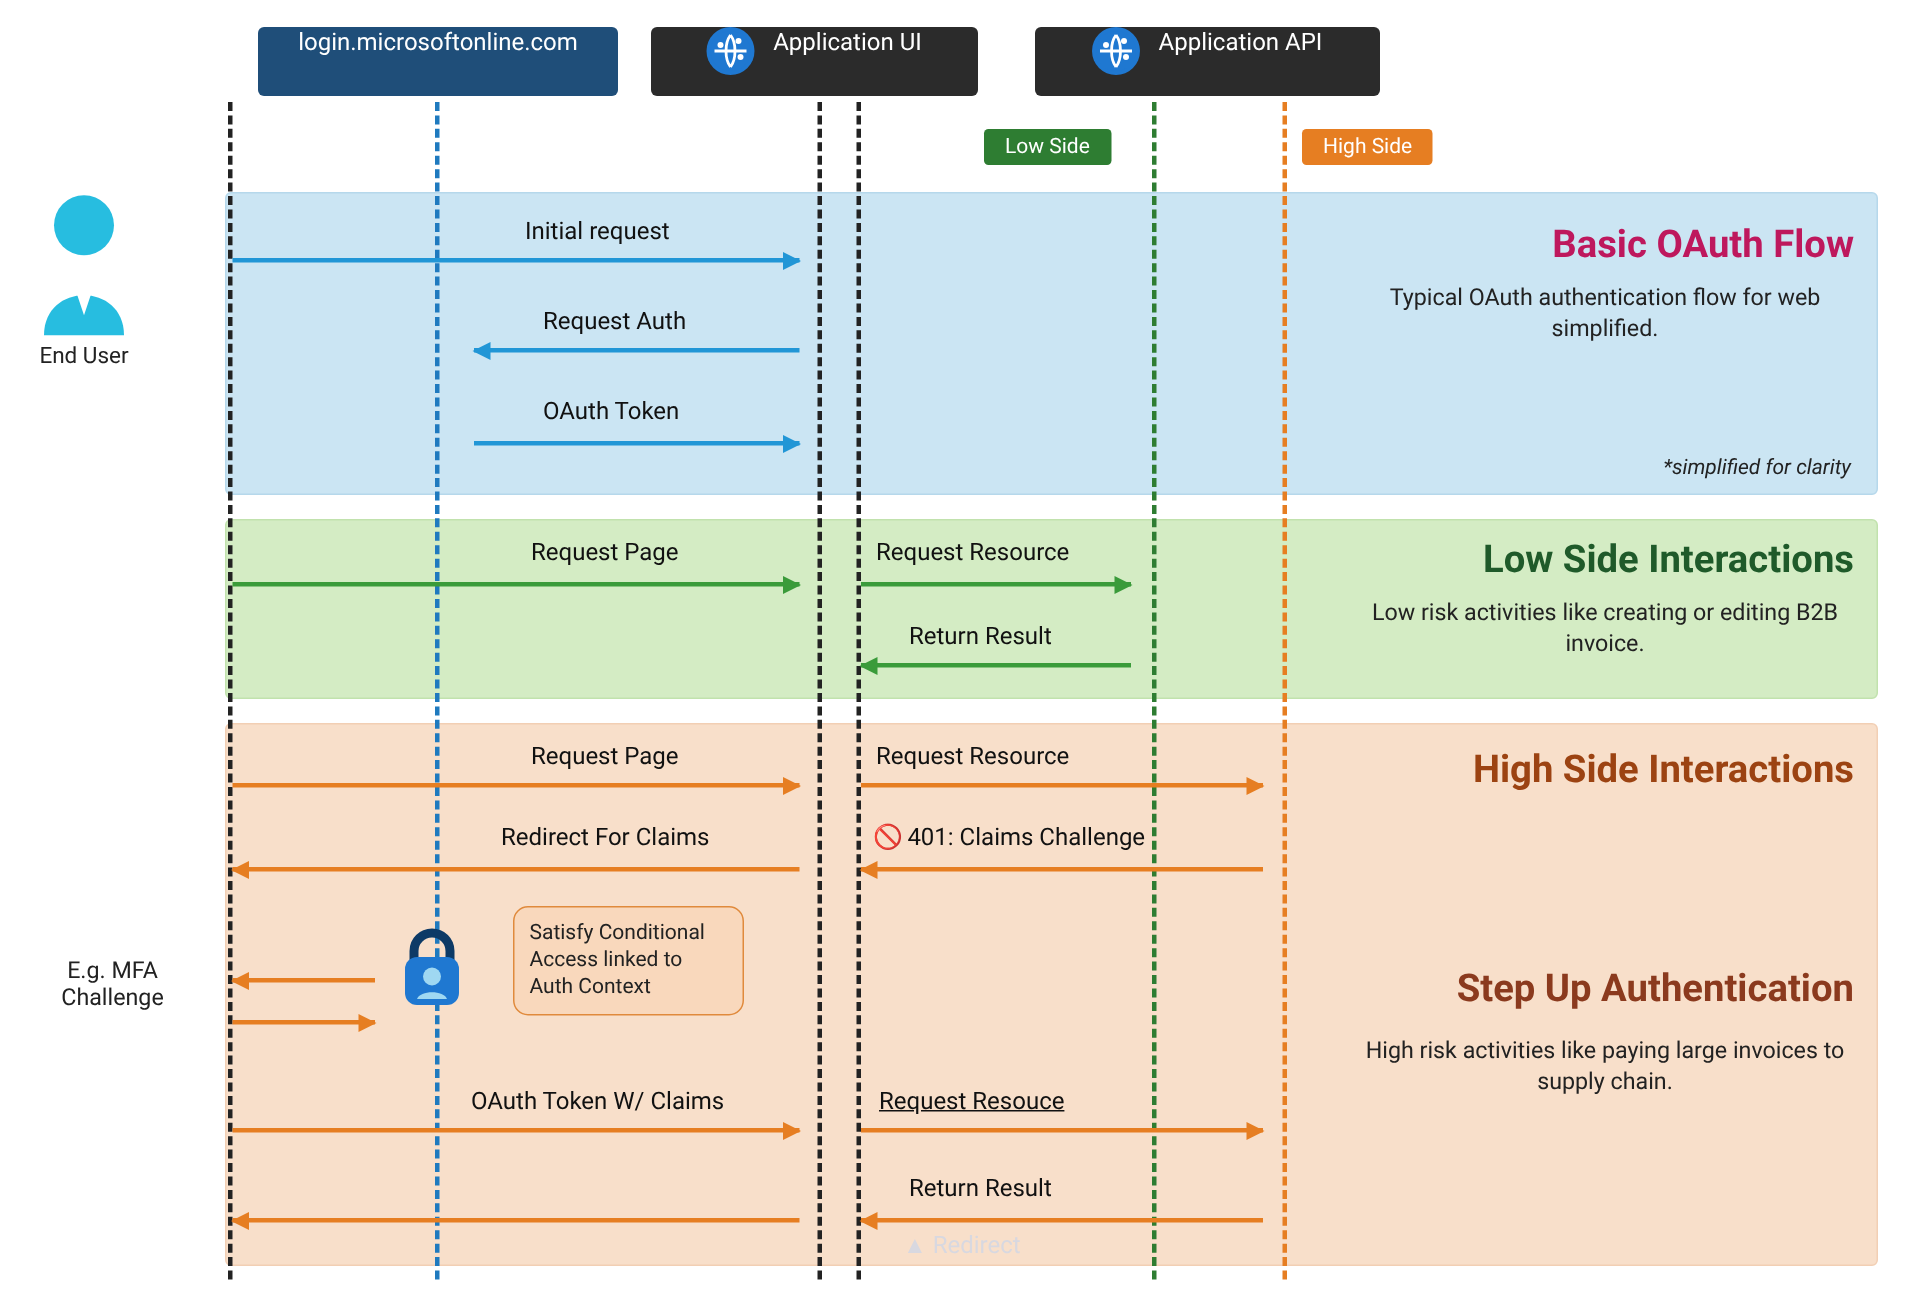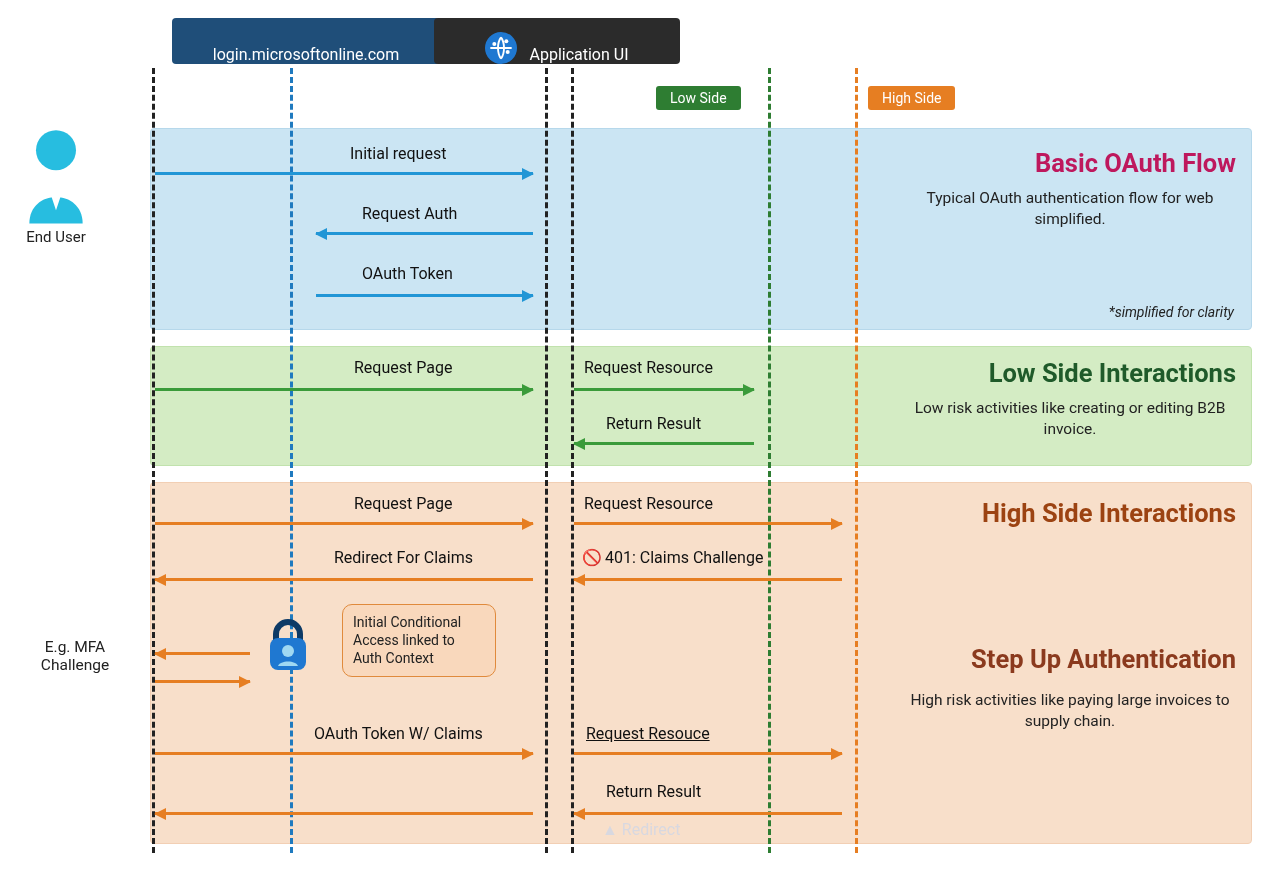--- a/index.html
+++ b/index.html
@@ -10,25 +10,25 @@
   }
   .canvas {
     position: relative;
     width: 1284px;
     height: 869px;
   }
   .header-box {
     position: absolute;
     height: 46px;
     display: flex;
-    align-items: flex-end;
+    align-items: flex-start;
     justify-content: center;
     color: #fff;
     font-size: 16px;
-    padding: 0 20px;
+    padding: 0 6px;
     border-radius: 4px;
   }
   .hdr-login { background: #1f4e79; }
   .hdr-dark  { background: #2b2b2b; }
   .hdr-dark .icon-circle {
     width: 32px; height: 32px; border-radius: 50%;
     background: #1f78d1; margin-right: 12px;
     display:flex;align-items:center;justify-content:center;
   }
   .side-badge {
@@ -135,20 +135,32 @@
       <svg viewBox="0 0 24 24">
           <circle cx="12" cy="12" r="10" fill="#1f78d1"></circle>
           <path d="M4 12h16M12 4c3 4 3 12 0 16M12 4c-3 4-3 12 0 16" stroke="#fff" stroke-width="1.4" fill="none"></path>
           <circle cx="7" cy="9" r="1.5" fill="#fff"></circle>
           <circle cx="16" cy="7" r="1.5" fill="#fff"></circle>
           <circle cx="17" cy="15" r="1.5" fill="#fff"></circle>
         </svg>
     </span>
     <span>Application UI</span>
   </div>
+  <div class="header-box hdr-dark" style="left:690px; top:18px; width:218px;">
+    <span class="icon-circle">
+      <svg viewBox="0 0 24 24">
+          <circle cx="12" cy="12" r="10" fill="#1f78d1"></circle>
+          <path d="M4 12h16M12 4c3 4 3 12 0 16M12 4c-3 4-3 12 0 16" stroke="#fff" stroke-width="1.4" fill="none"></path>
+          <circle cx="7" cy="9" r="1.5" fill="#fff"></circle>
+          <circle cx="16" cy="7" r="1.5" fill="#fff"></circle>
+          <circle cx="17" cy="15" r="1.5" fill="#fff"></circle>
+        </svg>
+    </span>
+    <span>Application API</span>
+  </div>
 
   <div class="side-badge badge-low" style="left:656px; top:86px;">Low Side</div>
   <div class="side-badge badge-high" style="left:868px; top:86px;">High Side</div>
 
   <div class="section-box sec-blue" style="left:150px; top:128px; width:1100px; height:200px;"></div>
   <div class="section-box sec-green" style="left:150px; top:346px; width:1100px; height:118px;"></div>
   <div class="section-box sec-orange" style="left:150px; top:482px; width:1100px; height:360px;"></div>
 
   <div class="lifeline ll-black" style="left:152px;"></div>
   <div class="lifeline ll-blue" style="left:290px;"></div>
@@ -213,21 +225,21 @@
   <div class="arrow right c-orange" style="left:155px; top:680px; width:95px;"></div>
 
   <div class="lock-icon" style="left:264px; top:618px;">
     <svg viewBox="0 0 48 56">
       <path d="M12 22 v-6 a12 12 0 0 1 24 0 v6" fill="none" stroke="#0d3a66" stroke-width="6"></path>
       <rect x="6" y="20" width="36" height="32" rx="8" fill="#1f78d1"></rect>
       <circle cx="24" cy="33" r="6" fill="#9fd8f2"></circle>
       <path d="M14 48 c2-6 18-6 20 0 z" fill="#9fd8f2"></path>
     </svg>
   </div>
-  <div class="callout" style="left:342px; top:604px; width:132px;">Initial Conditional Access linked to Auth Context</div>
+  <div class="callout" style="left:342px; top:604px; width:132px;">Satisfy Conditional Access linked to Auth Context</div>
 
   <div class="msg-label" style="left:314px; top:724px;">OAuth Token W/ Claims</div>
   <div class="arrow right c-orange" style="left:155px; top:752px; width:378px;"></div>
 
   <div class="msg-label" style="left:586px; top:724px;text-decoration:underline;">Request Resouce</div>
   <div class="arrow right c-orange" style="left:574px; top:752px; width:268px;"></div>
 
   <div class="msg-label" style="left:606px; top:782px;">Return Result</div>
   <div class="arrow left c-orange" style="left:155px; top:812px; width:378px;"></div>
   <div class="arrow left c-orange" style="left:574px; top:812px; width:268px;"></div>

